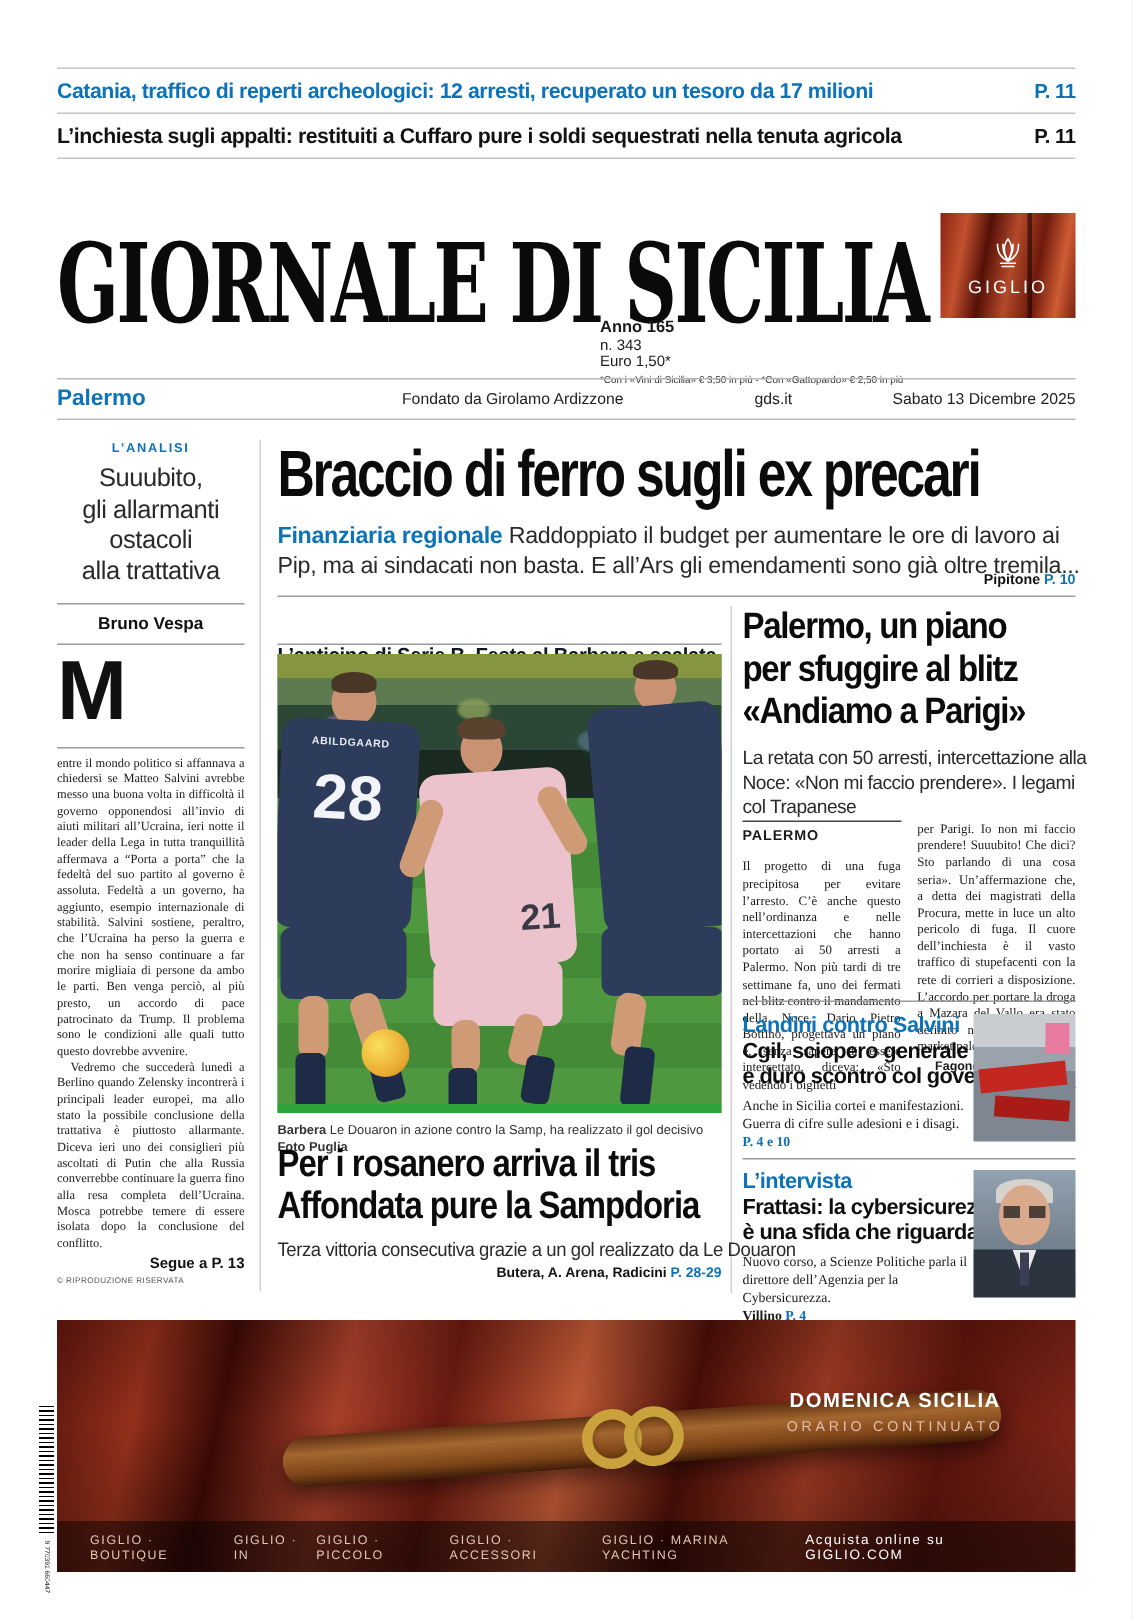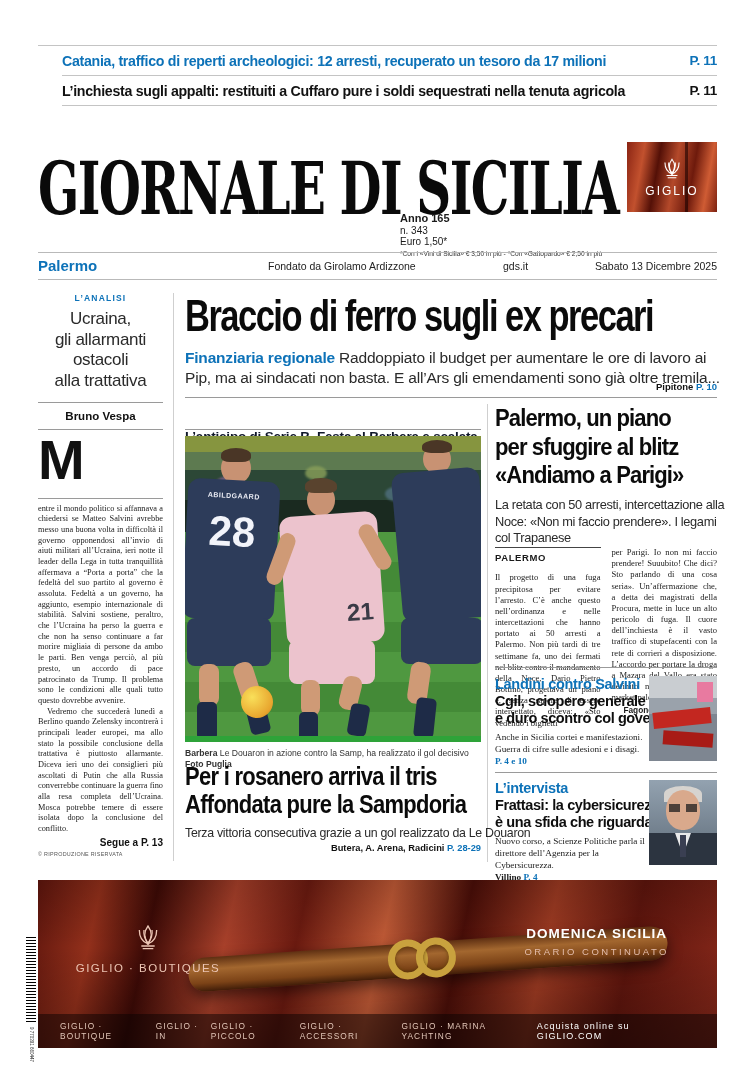--- a/index.html
+++ b/index.html
@@ -2,21 +2,21 @@
 <html><head>
 <meta charset="utf-8">
 <style>
   html,body{margin:0;padding:0;background:#e8e8e8;}
   .page{position:relative;width:755px;height:1080px;background:#fff;margin:0 auto;overflow:hidden;
         font-family:"Liberation Sans",sans-serif;color:#111;}
 
   
   .topstrip{position:absolute;left:38px;right:38px;top:45px;border-top:1px solid #c4c4c4;}
   .ts-row{display:flex;justify-content:space-between;align-items:center;height:29px;
-          border-bottom:1px solid #c4c4c4;font-weight:bold;font-size:14.2px;letter-spacing:-0.3px;margin-left:24px;}
+          border-bottom:1px solid #c4c4c4;font-weight:bold;font-size:14.2px;letter-spacing:-0.3px;}
   .ts-page{font-size:13.5px;}
   .c-blue{color:#0d72b8;} .c-black{color:#121212;} .c-gray{color:#8c8c8c;}
 
   
   .mast-title{position:absolute;left:38px;top:146px;font-family:"DejaVu Serif",serif;font-weight:bold;
               font-size:62px;letter-spacing:-2px;white-space:nowrap;color:#0a0a0a;
               transform:scale(0.78,1.18);transform-origin:left top;}
   .mast-ad{position:absolute;left:627px;top:142px;width:90px;height:70px;overflow:hidden;
            background:linear-gradient(100deg,#8a2413 0%,#c2512e 18%,#541007 34%,#b4492a 52%,#6e1a0c 70%,#cf5c34 86%,#7c2110 100%);
            display:flex;flex-direction:column;align-items:center;justify-content:center;color:#fff;}
@@ -178,21 +178,21 @@
     <span class="dl-site">gds.it</span>
     <span class="dl-date">Sabato 13 Dicembre 2025</span>
   </div>
 
   <div class="vrule" style="left:173px;top:293px;height:568px;"></div>
   <div class="vrule" style="left:487px;top:404px;height:458px;"></div>
 
   <div class="an">
     <div class="an-kicker">L’ANALISI</div>
     <div class="an-title">
-      <div>Ucraina,</div>
+      <div>Suuubito,</div>
       <div>gli allarmanti</div>
       <div>ostacoli</div>
       <div>alla trattativa</div>
     </div>
     <div class="an-rule"></div>
     <div class="an-author">Bruno Vespa</div>
     <div class="an-rule" style="margin-top:0;"></div>
     <div class="an-drop">M</div>
     <div class="an-rule" style="margin-bottom:5px;"></div>
     <div class="an-body">
@@ -334,31 +334,20 @@
     </div>
   </div>
 
   <div class="ad">
     <div class="ad-belt">
       <div class="ad-buckle">
         <div class="ring" style="left:0;top:2px;"></div>
         <div class="ring" style="left:28px;top:2px;"></div>
       </div>
     </div>
-    <div class="ad-brand">
-      <svg width="32" height="32" viewBox="0 0 48 48">
-        <g fill="none" stroke="#ecc5b4" stroke-width="2">
-          <path d="M24 6 C18 14 18 24 24 32 C30 24 30 14 24 6 Z"></path>
-          <path d="M11 12 C11 24 16 30 24 33 C19 25 17 18 18 12"></path>
-          <path d="M37 12 C37 24 32 30 24 33 C29 25 31 18 30 12"></path>
-          <path d="M14 36 h20 M16 40 h16"></path>
-        </g>
-      </svg>
-      <div class="glabel">GIGLIO · BOUTIQUES</div>
-    </div>
     <div class="ad-right">
       <div class="l1">DOMENICA SICILIA</div>
       <div class="l2">ORARIO CONTINUATO</div>
     </div>
     <div class="ad-nav">
       <span>GIGLIO · BOUTIQUE</span>
       <span>GIGLIO · IN</span>
       <span>GIGLIO · PICCOLO</span>
       <span>GIGLIO · ACCESSORI</span>
       <span>GIGLIO · MARINA YACHTING</span>

